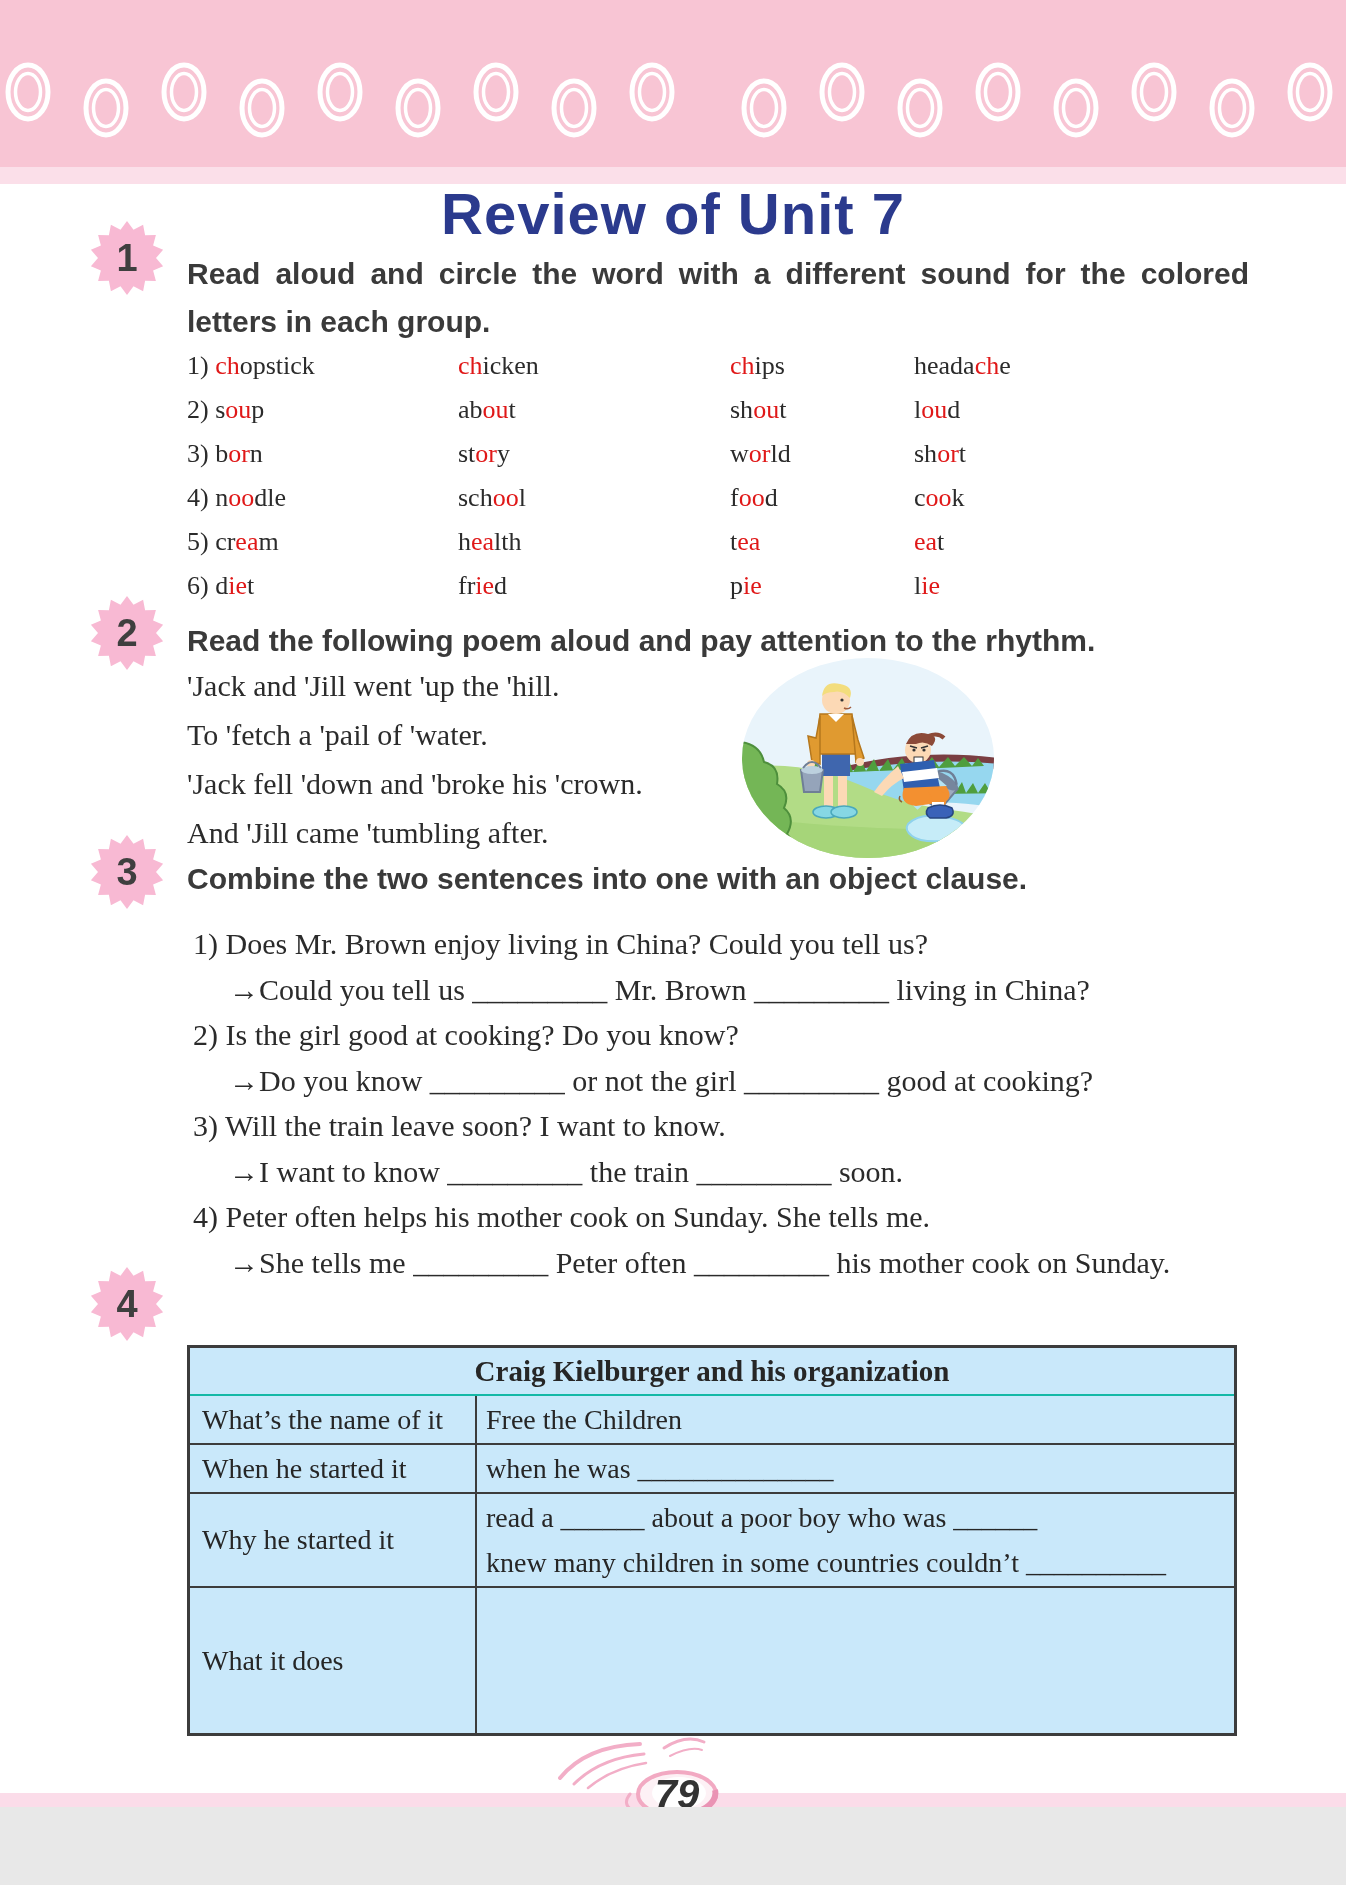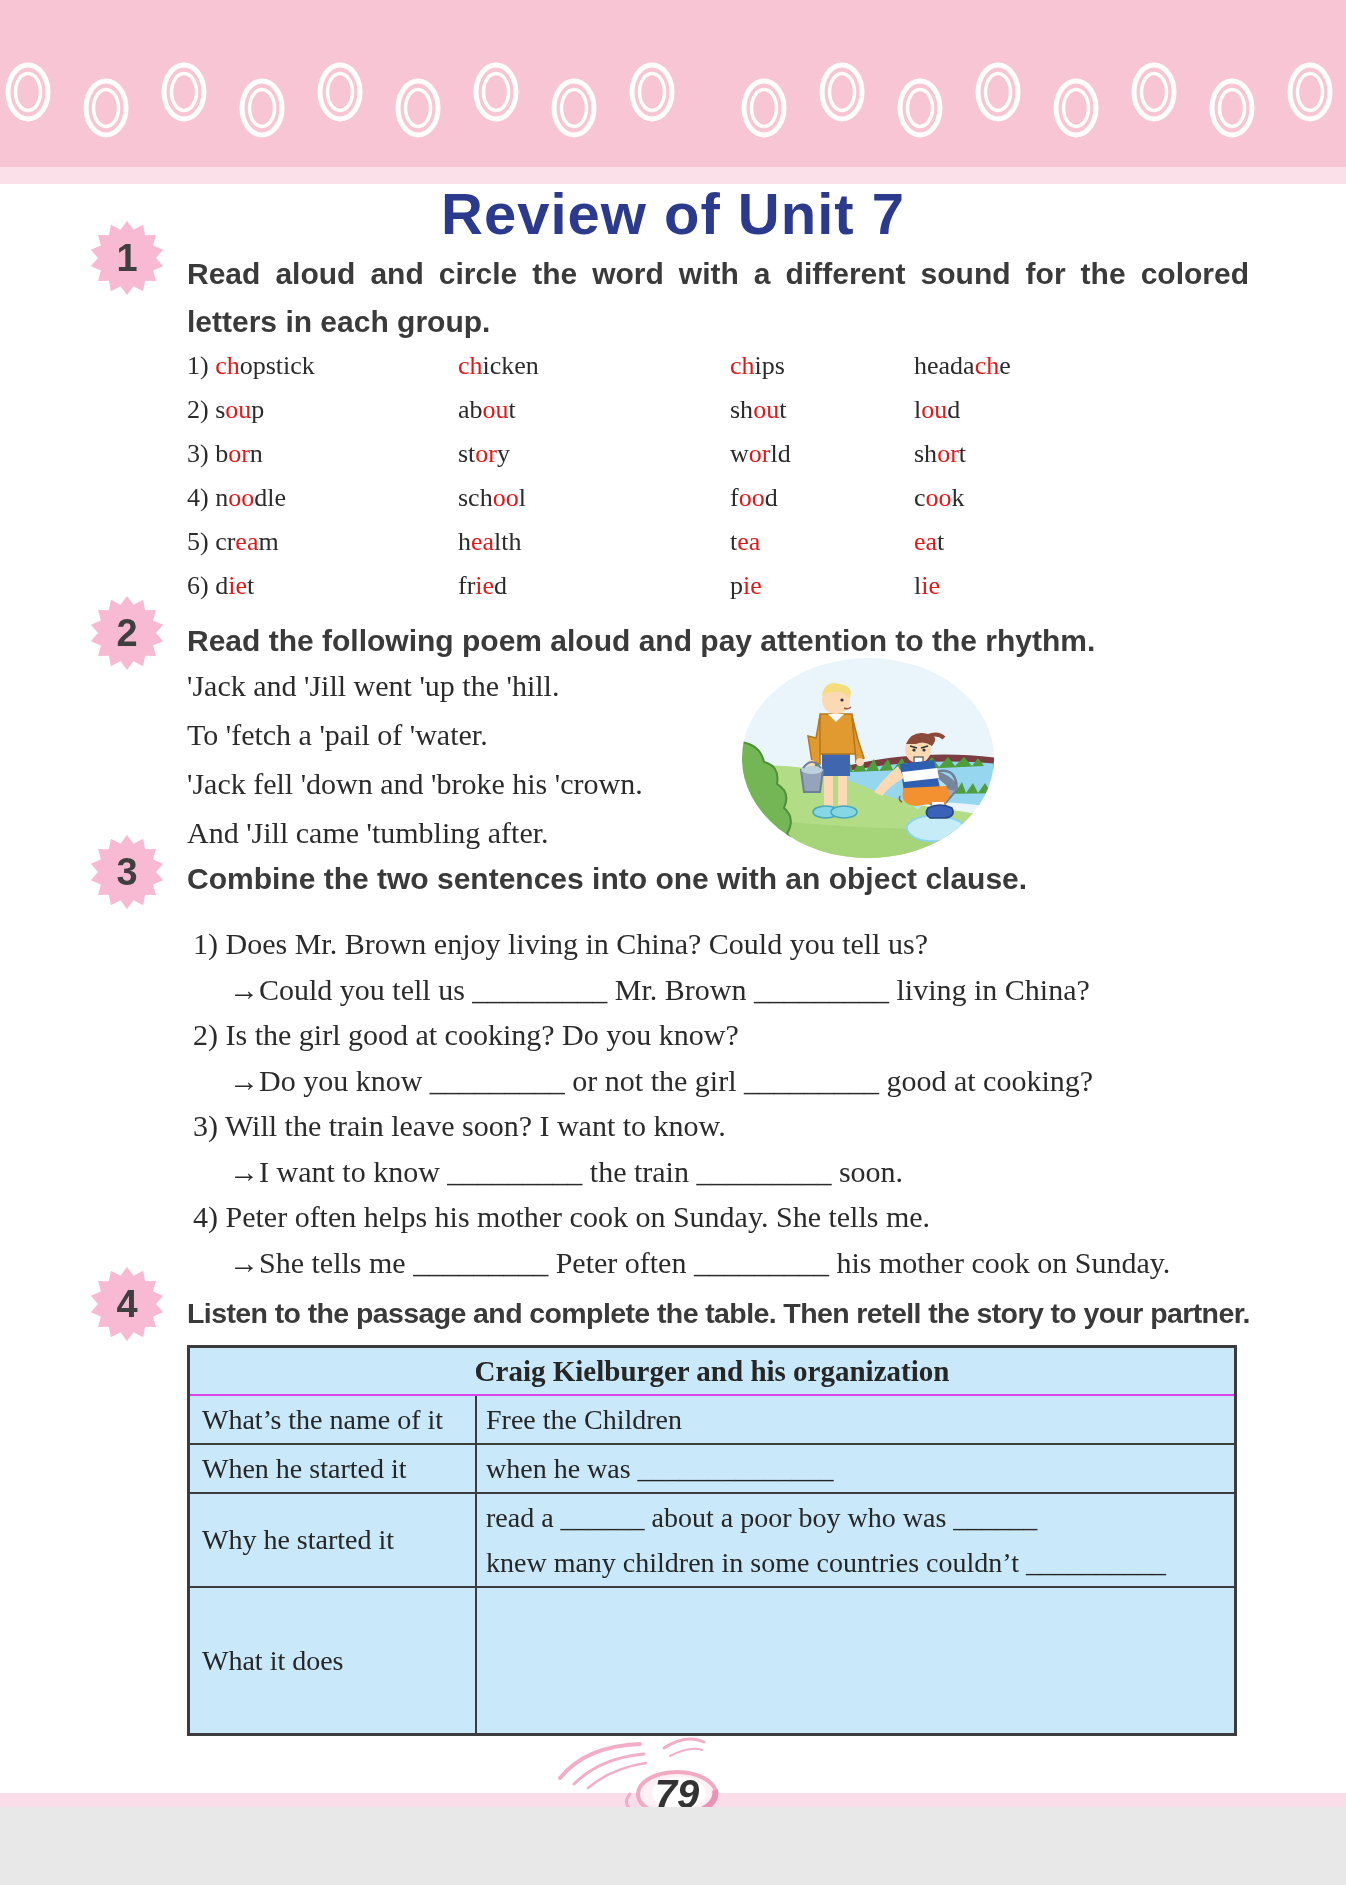--- a/index.html
+++ b/index.html
@@ -40,21 +40,21 @@
   .ex3 .ans{padding-left:36px;}
   .ex3 div{white-space:nowrap;}
 
   
   .illu{position:absolute;}
 
   
   .ktable{position:absolute;background:#c9e8fa;border:3px solid #3c3c3c;box-sizing:border-box;
           font-size:28px;color:#262626;}
   .t-title{height:46px;display:flex;align-items:center;justify-content:center;font-weight:bold;
-           font-size:29px;border-bottom:2px solid #d946ef;}
+           font-size:29px;border-bottom:2px solid #14b8a6;}
   .trow{display:flex;border-bottom:2px solid #3c3c3c;}
   .trow:last-child{border-bottom:none;}
   .tlabel{flex:0 0 287px;border-right:2px solid #3c3c3c;display:flex;align-items:center;
           padding-left:12px;box-sizing:border-box;}
   .tcontent{flex:1;display:flex;flex-direction:column;justify-content:center;padding-left:9px;}
   .tline{line-height:45px;white-space:nowrap;}
 
   
   .footer-band1{position:absolute;top:1793px;left:0;right:0;height:31px;background:#fbdce9;}
   .footer-band2{position:absolute;top:1824px;left:0;right:0;height:61px;background:#f8c8d8;}
@@ -249,21 +249,20 @@
       <div class="q">4) Peter often helps his mother cook on Sunday. She tells me.</div>
       <div class="ans">→She tells me _________ Peter often _________ his mother cook on Sunday.</div>
     </div>
 
   <div class="badge" style="left:89px;top:1266px;">
     <svg width="76" height="76" viewBox="0 0 76 76">
       <polygon class="star" fill="#f8b9d3" points="38.0,1.0 44.5,9.7 54.1,4.7 56.1,15.3 66.9,14.9 64.1,25.4 74.1,29.8 67.0,38.0 74.1,46.2 64.1,50.6 66.9,61.1 56.1,60.7 54.1,71.3 44.5,66.3 38.0,75.0 31.5,66.3 21.9,71.3 19.9,60.7 9.1,61.1 11.9,50.6 1.9,46.2 9.0,38.0 1.9,29.8 11.9,25.4 9.1,14.9 19.9,15.3 21.9,4.7 31.5,9.7"></polygon>
     </svg>
     <span class="badge-num">4</span>
   </div>
-  <div class="heading nowrap" style="left:187px;top:1289px;">Listen to the passage and complete the table. Then retell the story to your partner.</div>
 
   <div class="ktable" style="left:187px;top:1345px;width:1050px;">
     <div class="t-title">Craig Kielburger and his organization</div>
     <div id="tbody">
         <div class="trow" style="min-height: 47px;">
           <div class="tlabel">What’s the name of it</div>
           <div class="tcontent">
             <div class="tline">Free the Children</div>
           </div>
         </div>

